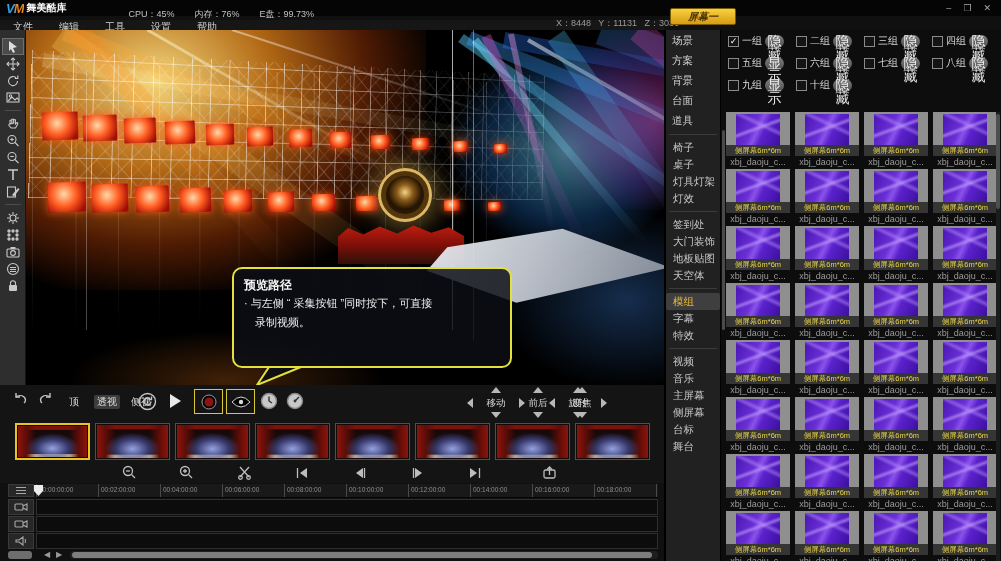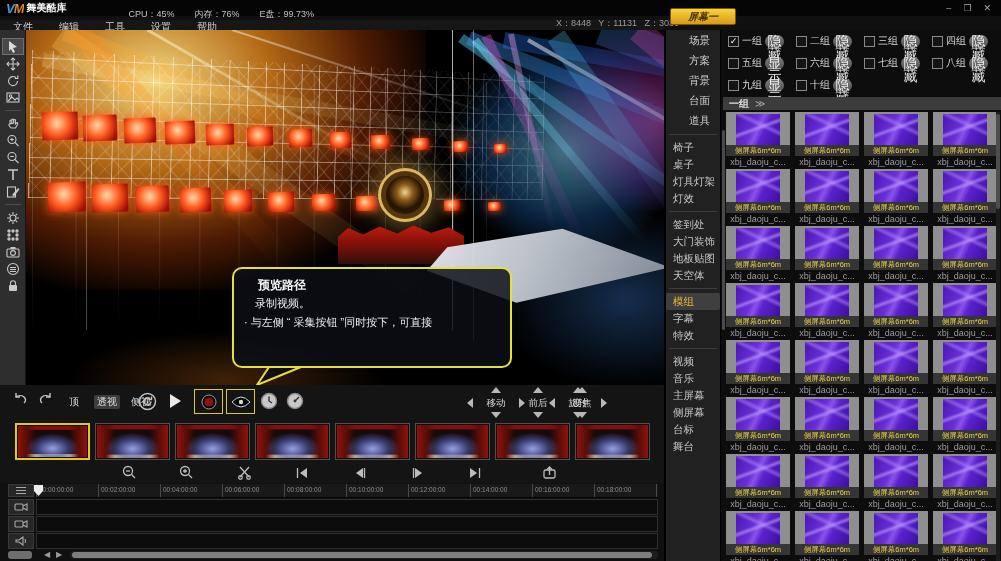--- a/index.html
+++ b/index.html
@@ -54,21 +54,21 @@
         box-shadow:0 0 24px 6px rgba(255,200,90,.4),inset 0 0 0 3px rgba(242,206,118,.85),inset 0 0 0 8px rgba(120,80,20,.5);}
   .red-decor{position:absolute;left:312px;top:194px;width:126px;height:40px;
         background:linear-gradient(180deg,rgba(205,30,16,.95) 0%,#7a0f08 55%,#2e0f0b 100%);
         clip-path:polygon(0 32%,8% 10%,20% 26%,33% 6%,47% 24%,60% 4%,74% 22%,88% 8%,100% 30%,100% 100%,0 100%);
         box-shadow:0 0 16px rgba(255,70,30,.55);}
   .stage{position:absolute;left:388px;top:192px;width:256px;height:84px;
         clip-path:polygon(13% 30%,58% 8%,100% 54%,40% 96%,5% 58%);
         background:linear-gradient(115deg,#f0f2f6 0%,#c5cbd4 45%,#848b96 100%);opacity:.95;}
   .callout{position:absolute;left:206px;top:237px;width:280px;height:101px;z-index:6;
         background:rgba(12,14,22,.84);border:2px solid #e4e03c;border-radius:10px;padding:7px 10px;box-sizing:border-box;}
-  .callout-title{font-size:12px;font-weight:bold;color:#f4f4f4;line-height:18px;margin-left:14px;}
+  .callout-title{font-size:12px;font-weight:bold;color:#f4f4f4;line-height:18px;}
   .callout-line{font-size:11px;color:#ededed;line-height:19px;white-space:nowrap;}
   .callout-tail{position:absolute;left:228px;top:335px;z-index:5;}
   
   .controls{position:absolute;left:0;top:385px;width:664px;height:36px;background:#141414;}
   .ctl{position:absolute;top:7px;display:flex;align-items:center;justify-content:center;}
   .ctl svg{stroke:#c6c6c6;fill:none;stroke-width:1.4;}
   .vbtn{position:absolute;top:10px;font-size:10px;color:#dcdcdc;padding:1px 3px;line-height:12px;}
   .vbtn.selected{background:#3d3d3d;border-radius:2px;}
   .hlbox{position:absolute;top:4px;border:1px solid #d8c832;width:27px;height:23px;display:flex;align-items:center;justify-content:center;}
   .dpad{position:absolute;top:2px;width:44px;height:31px;}
@@ -104,21 +104,21 @@
   .track{position:absolute;left:36px;width:622px;height:16px;background:#0c0c0c;border:1px solid #2e2e2e;box-sizing:border-box;}
   
   .hs-icon{position:absolute;left:8px;top:551px;width:24px;height:8px;background:#6e6e6e;border-radius:3px;}
   .hs-arrow{position:absolute;top:549px;font-size:8px;color:#9a9a9a;line-height:12px;}
   .hs-track{position:absolute;left:70px;top:551px;width:588px;height:8px;background:#1e1e1e;border-radius:4px;}
   .hs-thumb{position:absolute;left:2px;top:1px;width:580px;height:6px;background:#7e7e7e;border-radius:3px;}
   
   .panel-divider{position:absolute;left:664px;top:30px;width:2px;height:531px;background:#000;}
   .right-panel{position:absolute;left:666px;top:30px;width:335px;height:531px;background:#0d0d0d;}
   .side-col{position:absolute;left:0;top:0;width:55px;height:531px;background:#212121;border-right:1px solid #020202;box-sizing:border-box;}
-  .side-tab{height:20px;line-height:20px;padding-left:23px;font-size:10.5px;color:#cfcfcf;}
+  .side-tab{height:20px;line-height:20px;padding-left:6px;font-size:10.5px;color:#cfcfcf;}
   .side-sep{height:1px;background:#3c3c3c;margin:4px 3px;}
   .cat{height:17px;line-height:17px;padding-left:7px;font-size:10.5px;color:#c6c6c6;white-space:nowrap;}
   .cat.selected{background:#3f3f3f;color:#e8b838;border-radius:2px;}
   .side-scroll{position:absolute;left:56px;top:100px;width:3px;height:200px;background:#4a4a4a;border-radius:2px;}
   .groups{position:absolute;left:62px;top:4px;width:270px;height:62px;}
   .group-entry{position:absolute;display:flex;align-items:center;gap:3px;height:14px;}
   .gcheck{width:9px;height:9px;border:1px solid #8a8a8a;background:#141414;font-size:9px;line-height:9px;color:#fff;text-align:center;flex:none;}
   .glabel{font-size:10px;color:#dcdcdc;white-space:nowrap;}
   .gpill{width:19px;height:13px;border-radius:7px;background:linear-gradient(180deg,#7f7f7f,#4e4e4e);
          font-size:14px;color:#ececec;text-align:center;line-height:13px;flex:none;}
@@ -318,22 +318,22 @@
         <div class="vline" style="left: 426px; top: 0px; height: 300px; opacity: 0.85;"></div>
         <div class="vline" style="left: 447px; top: 0px; height: 310px; opacity: 0.5;"></div>
         <div class="vline" style="left: 60px; top: 40px; height: 260px; opacity: 0.35;"></div>
         <div class="drum"></div>
         <div class="red-decor"></div>
         <div class="stage"></div>
       </div>
     <div class="callout">
       <div class="callout-title">预览路径</div>
       <div id="callout-lines">
+          <div class="callout-line">· 与左侧 “ 采集按钮 ”同时按下，可直接</div>
           <div class="callout-line">　录制视频。</div>
-          <div class="callout-line">· 与左侧 “ 采集按钮 ”同时按下，可直接</div>
         </div>
     </div>
     <svg class="callout-tail" width="52" height="22">
       <polygon points="3,20 15,2 47,2" fill="rgba(12,14,22,0.86)" stroke="#e4e03c" stroke-width="2"></polygon>
     </svg>
   </div>
 
   <div class="controls">
     <div class="ctl" style="left:12px">
       <svg width="16" height="14">
@@ -628,23 +628,20 @@
           <span class="gcheck"></span>
           <span class="glabel">九组</span>
           <span class="gpill">显示</span>
         </div>
         <div class="group-entry" style="left: 68px; top: 44px;">
           <span class="gcheck"></span>
           <span class="glabel">十组</span>
           <span class="gpill">隐藏</span>
         </div>
       </div>
-    <div class="lib-header">
-      <span>一组</span><span class="lib-chevron">≫</span>
-    </div>
     <div class="lib-grid" id="lib-grid">
         <div class="lib-item" style="left: 3px; top: 0px;">
           <div class="lib-card">
             <div class="lib-img"></div>
             <div class="lib-cap">侧屏幕6m*6m</div>
           </div>
           <div class="lib-name">xbj_daoju_c...</div>
         </div>
         <div class="lib-item" style="left: 72px; top: 0px;">
           <div class="lib-card">

